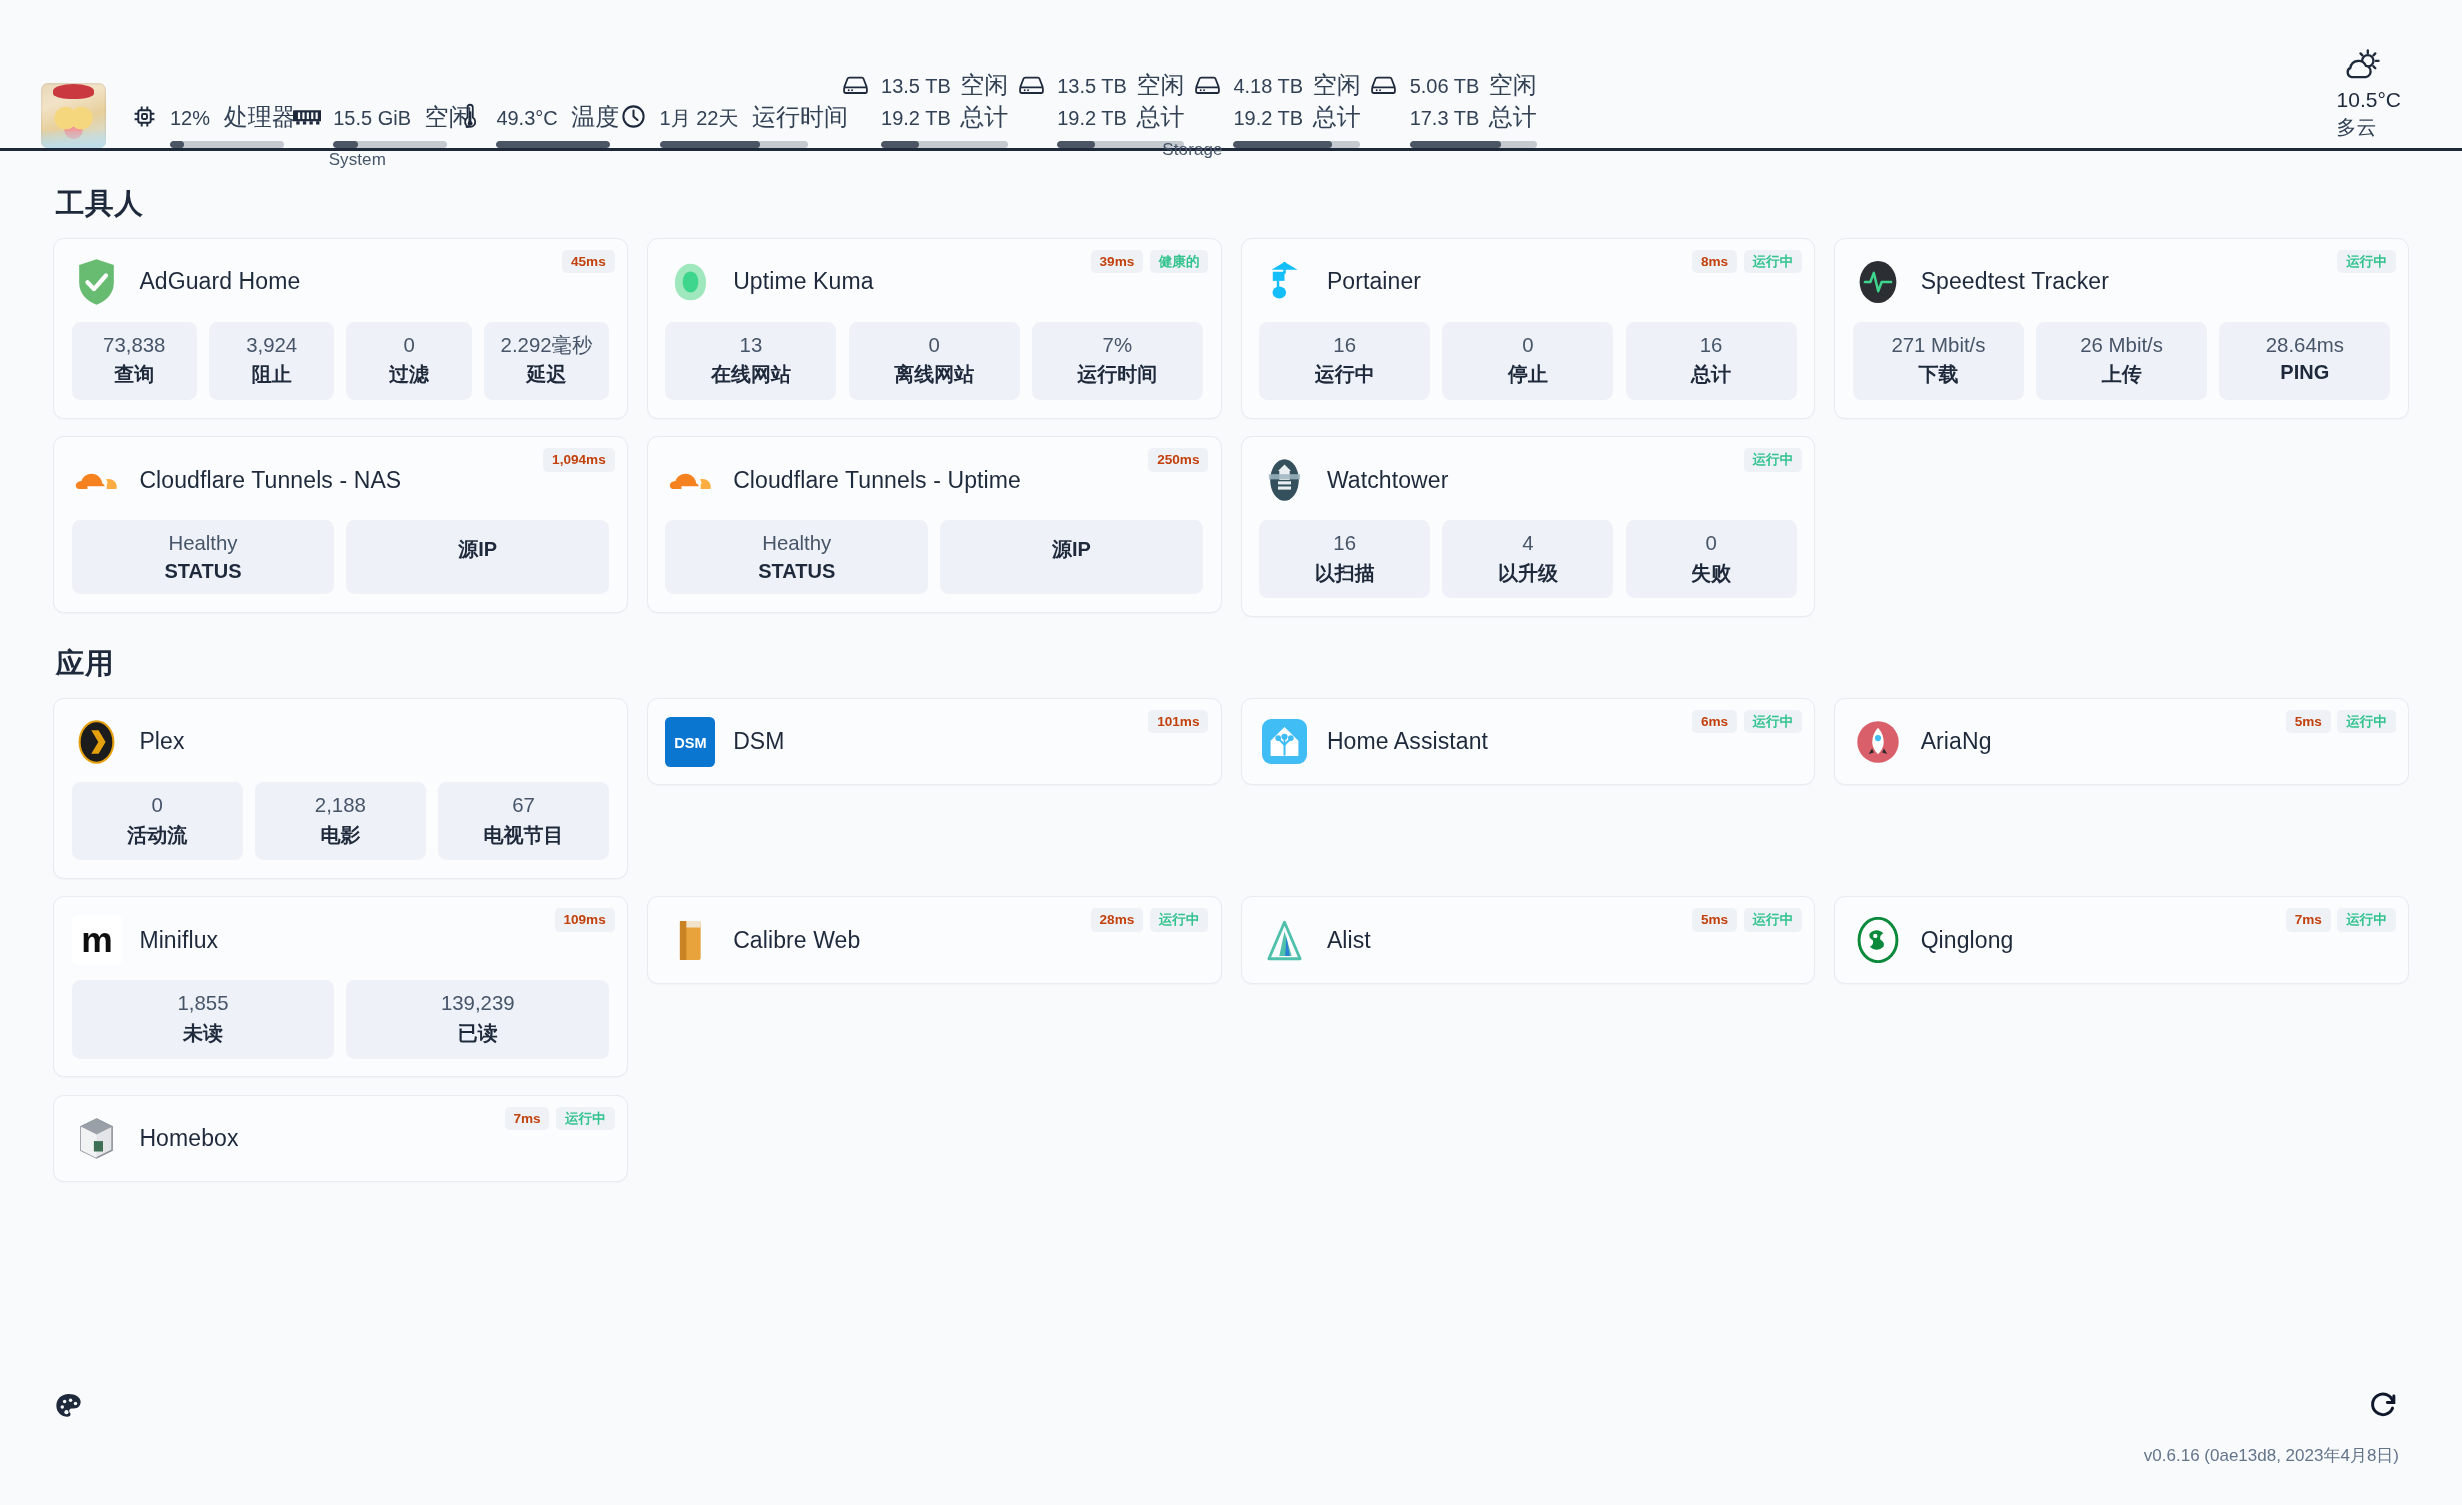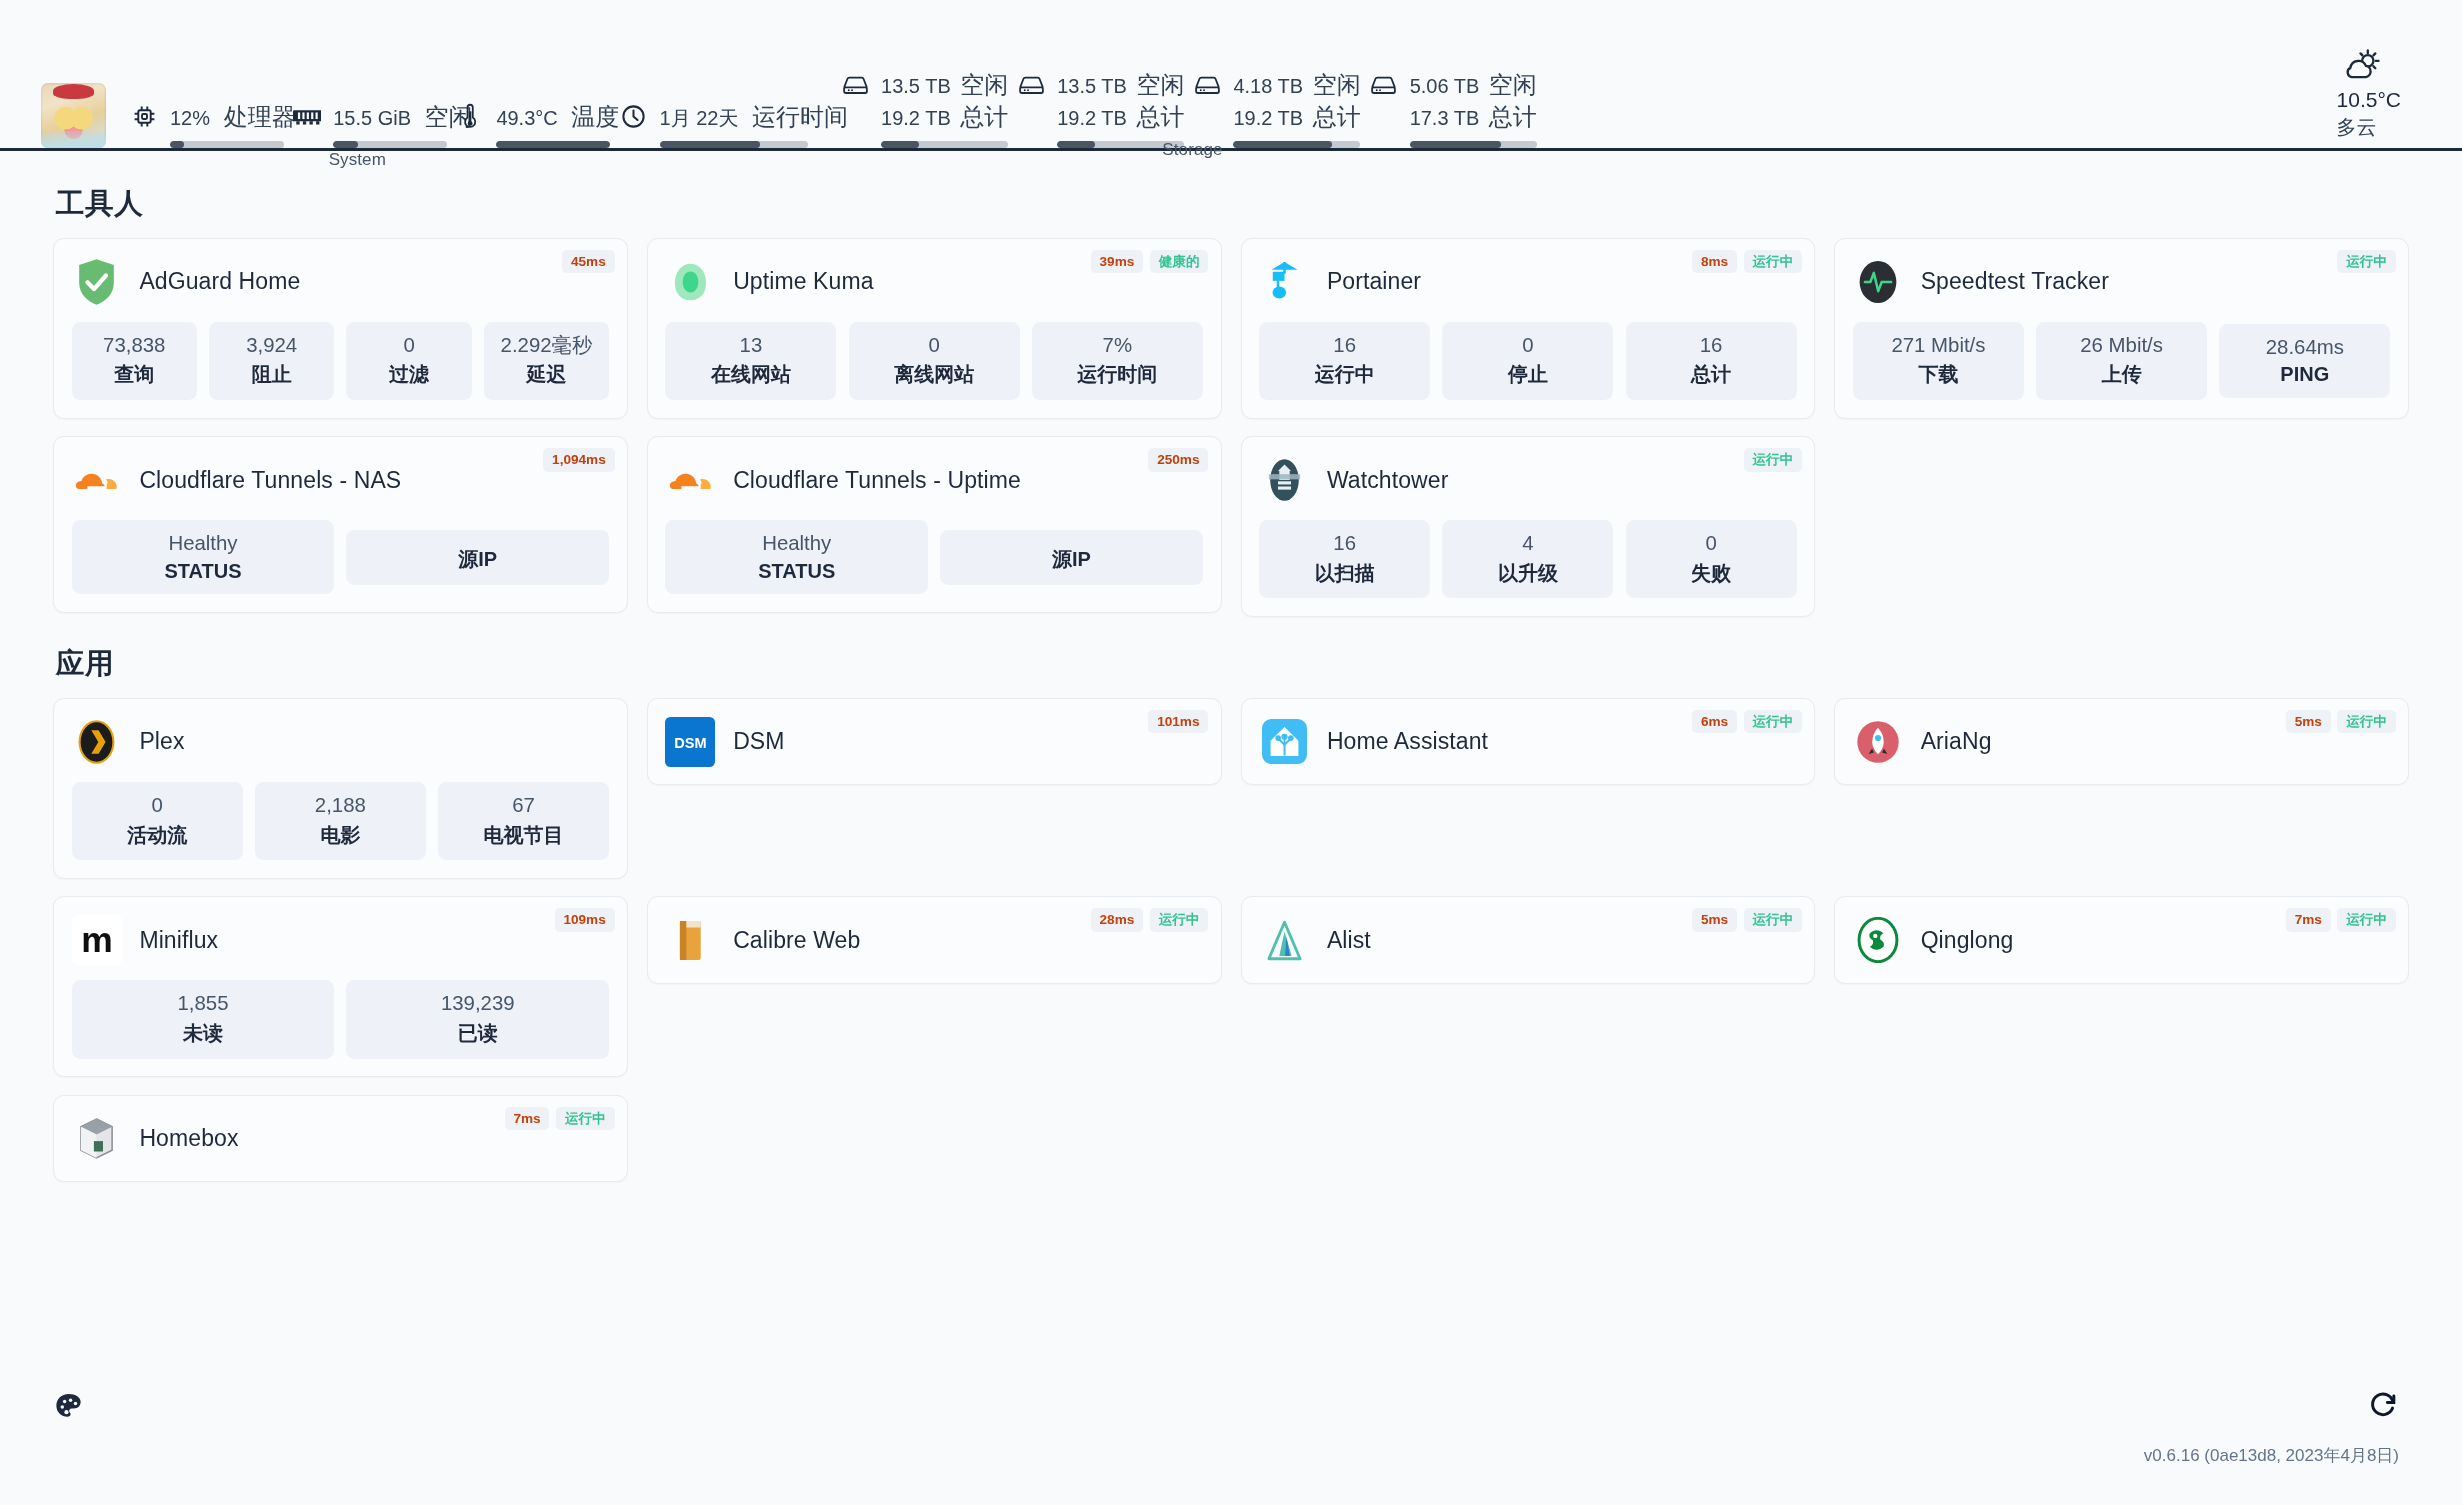--- a/index.html
+++ b/index.html
@@ -180,21 +180,20 @@
     font-weight: 700;
     line-height: 1;
     white-space: nowrap;
   }
   .badge.status { color: #34c38f; }
 
   .tiles {
     display: flex;
     gap: 12.2px;
     margin-top: 15px;
-    align-items: center;
   }
   .tile {
     flex: 1 1 0;
     background: #eef1f7;
     border-radius: 8.2px;
     padding: 12.2px 5.4px 11.6px 5.4px;
     text-align: center;
     min-width: 0;
   }
   .tile .tv {

